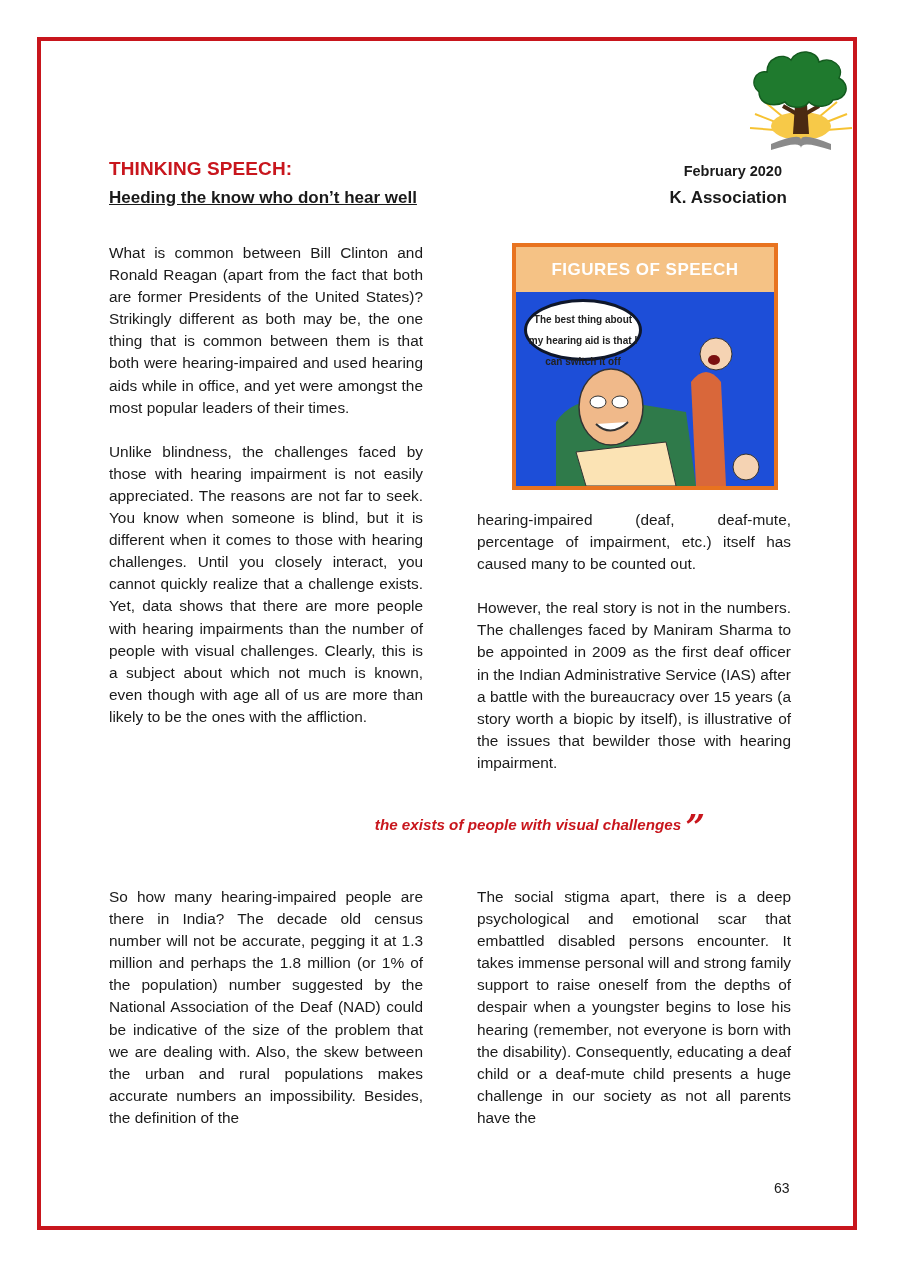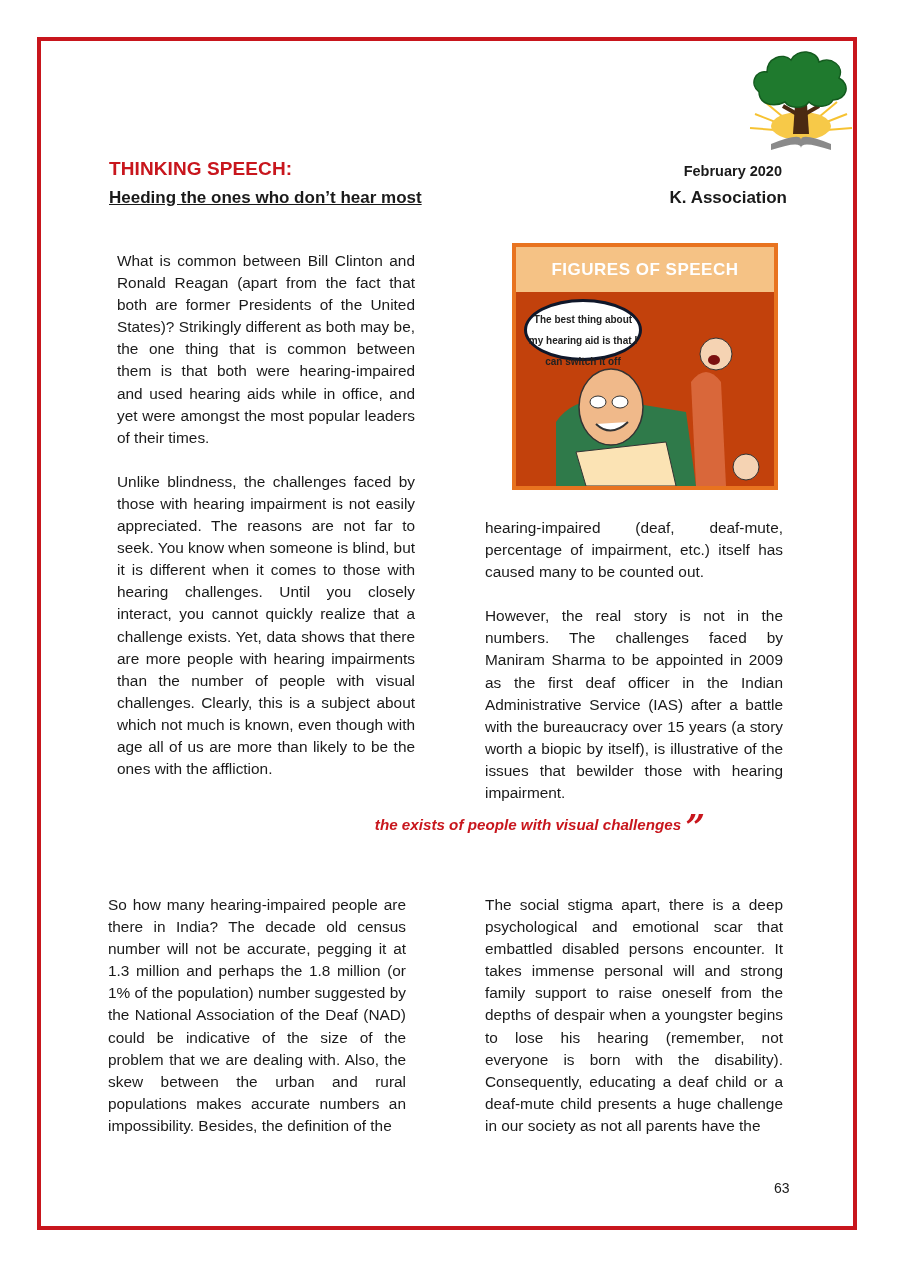--- a/index.html
+++ b/index.html
@@ -8,24 +8,24 @@
     .frame { position: absolute; left: 37px; top: 37px; width: 820px; height: 1193px;
       border: 4px solid #c8161d; box-sizing: border-box; }
     .logo { position: absolute; left: 745px; top: 44px; width: 112px; height: 108px; }
     .section-title { position: absolute; left: 109px; top: 158px; font-size: 19px; font-weight: bold;
       color: #c8161d; letter-spacing: 0.1px; }
     .date { position: absolute; right: 118px; top: 163px; font-size: 14.5px; font-weight: bold; }
     .subtitle { position: absolute; left: 109px; top: 188px; font-size: 17px; font-weight: bold;
       text-decoration: underline; }
     .author { position: absolute; right: 113px; top: 188px; font-size: 17px; font-weight: bold; }
     .col { position: absolute; width: 314px; font-size: 15.4px; line-height: 22.1px; text-align: justify; }
-    .col p { margin: 8px; }
+    .col p { margin: 0; }
     .col p + p { margin-top: 22px; }
     .cartoon { position: absolute; left: 512px; top: 243px; width: 266px; height: 247px;
-      border: 4px solid #e8731f; box-sizing: border-box; background: #c2410c; overflow: hidden; }
+      border: 4px solid #e8731f; box-sizing: border-box; background: #1d4ed8; overflow: hidden; }
     .cartoon-banner { height: 45px; background: #f5c285; color: #ffffff; font-weight: bold;
       font-size: 17px; text-align: center; line-height: 46px; letter-spacing: 0.5px; }
     .bubble { position: absolute; left: 8px; top: 52px; width: 118px; height: 62px; background: #fff;
       border: 3px solid #0f172a; border-radius: 50%; font-size: 10px; font-weight: bold; text-align: center;
       line-height: 21px; padding-top: 7px; box-sizing: border-box; color: #222; }
     .quote { position: absolute; left: 155px; top: 814px; width: 560px; font-size: 15.2px;
       font-weight: bold; font-style: italic; color: #c8161d; line-height: 22px; }
     .quote .line1 { display: block; padding-left: 30px; }
     .quote .line2 { display: block; text-align: right; padding-right: 10px; }
     .qmark { font-family: "DejaVu Serif", serif; font-size: 34px; line-height: 10px; vertical-align: -9px;
@@ -50,21 +50,21 @@
     <ellipse cx="56" cy="82" rx="30" ry="14" fill="#f7c948"></ellipse>
     <path d="M50 60 L48 90 L64 90 L62 60 Z" fill="#4a2a12"></path>
     <path d="M52 70 L38 62 M60 70 L74 62" stroke="#4a2a12" stroke-width="4"></path>
     <path d="M14 48 C4 40 10 26 22 28 C22 14 38 8 46 16 C52 4 72 6 74 18 C86 12 100 22 94 34 C106 40 102 56 88 56 C84 64 70 64 64 58 C58 66 44 64 40 58 C28 64 14 60 14 48 Z" fill="#1f7a2e" stroke="#135a1e" stroke-width="1.5"></path>
     <path d="M26 100 Q56 88 56 96 Q56 88 86 100 L86 106 Q56 96 56 104 Q56 96 26 106 Z" fill="#8a8a8a"></path>
   </svg>
 </div>
 
 <div class="section-title">THINKING SPEECH:</div>
 <div class="date">February 2020</div>
-<div class="subtitle">Heeding the ones who don’t hear most</div>
+<div class="subtitle">Heeding the know who don’t hear well</div>
 <div class="author">K. Association</div>
 
 <div class="col" style="left:109px; top:242px;">
   <p>What is common between Bill Clinton and Ronald Reagan (apart from the fact that both are former Presidents of the United States)? Strikingly different as both may be, the one thing that is common between them is that both were hearing-impaired and used hearing aids while in office, and yet were amongst the most popular leaders of their times.</p>
   <p>Unlike blindness, the challenges faced by those with hearing impairment is not easily appreciated. The reasons are not far to seek. You know when someone is blind, but it is different when it comes to those with hearing challenges. Until you closely interact, you cannot quickly realize that a challenge exists. Yet, data shows that there are more people with hearing impairments than the number of people with visual challenges. Clearly, this is a subject about which not much is known, even though with age all of us are more than likely to be the ones with the affliction.</p>
 </div>
 
 <div class="cartoon">
   <div class="cartoon-banner">FIGURES OF SPEECH</div>
   <div class="bubble">The best thing about my hearing aid is that I can switch it off</div>
@@ -84,21 +84,21 @@
 
 <div class="col" style="left:477px; top:509px;">
   <p>hearing-impaired (deaf, deaf-mute, percentage of impairment, etc.) itself has caused many to be counted out.</p>
   <p>However, the real story is not in the numbers. The challenges faced by Maniram Sharma to be appointed in 2009 as the first deaf officer in the Indian Administrative Service (IAS) after a battle with the bureaucracy over 15 years (a story worth a biopic by itself), is illustrative of the issues that bewilder those with hearing impairment.</p>
 </div>
 
 <div class="quote">
   <span class="line2"><span>the exists of people with visual challenges</span> <span class="qmark">”</span></span>
 </div>
 
-<div class="col" style="left:100px; top:886px;">
+<div class="col" style="left:109px; top:886px;">
   <p>So how many hearing-impaired people are there in India? The decade old census number will not be accurate, pegging it at 1.3 million and perhaps the 1.8 million (or 1% of the population) number suggested by the National Association of the Deaf (NAD) could be indicative of the size of the problem that we are dealing with. Also, the skew between the urban and rural populations makes accurate numbers an impossibility. Besides, the definition of the</p>
 </div>
 
 <div class="col" style="left:477px; top:886px;">
   <p>The social stigma apart, there is a deep psychological and emotional scar that embattled disabled persons encounter. It takes immense personal will and strong family support to raise oneself from the depths of despair when a youngster begins to lose his hearing (remember, not everyone is born with the disability). Consequently, educating a deaf child or a deaf-mute child presents a huge challenge in our society as not all parents have the</p>
 </div>
 
 <div class="page-number">63</div>
 
 </body></html>

